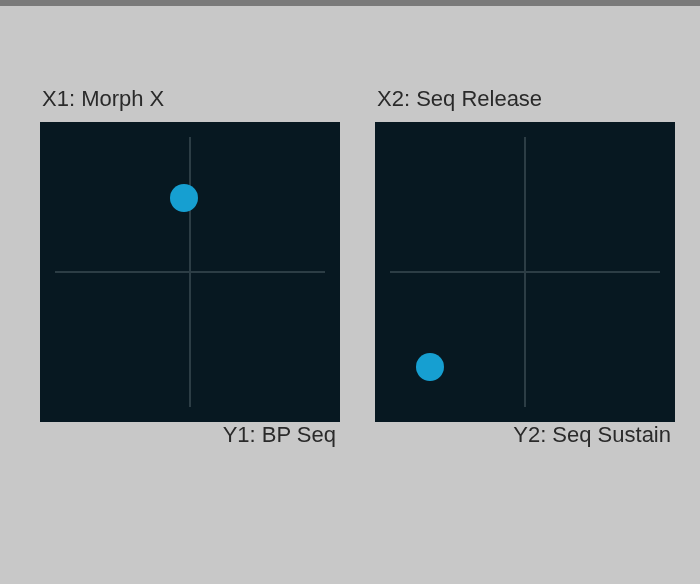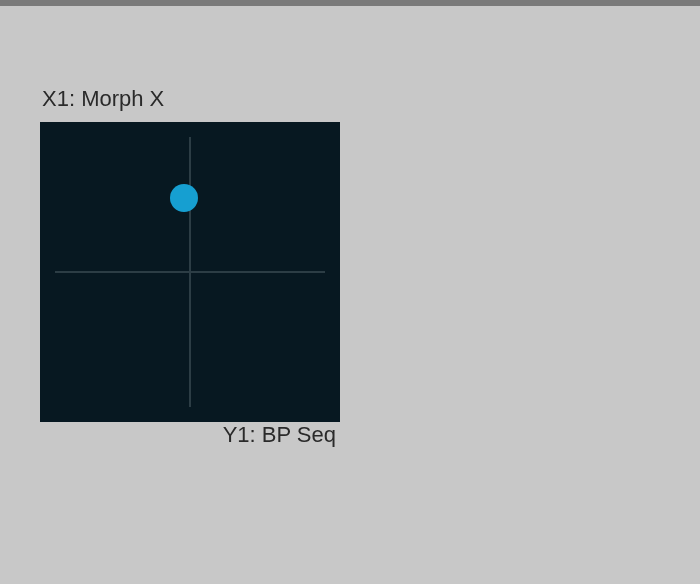--- a/index.html
+++ b/index.html
@@ -92,14 +92,23 @@
   <div class="pad-group">
     <div class="x-label">X1: Morph X</div>
     <div class="xy-pad">
       <div class="cross-v"></div>
       <div class="cross-h"></div>
       <div class="handle" style="left:48%; top:25%;"></div>
     </div>
     <div class="y-label">Y1: BP Seq</div>
   </div>
 
+  <div class="pad-group">
+    <div class="x-label">X2: Seq Release</div>
+    <div class="xy-pad">
+      <div class="cross-v"></div>
+      <div class="cross-h"></div>
+      <div class="handle" style="left:18%; top:82%;"></div>
+    </div>
+    <div class="y-label">Y2: Seq Sustain</div>
+  </div>
 
 </div>
 
 </body></html>

